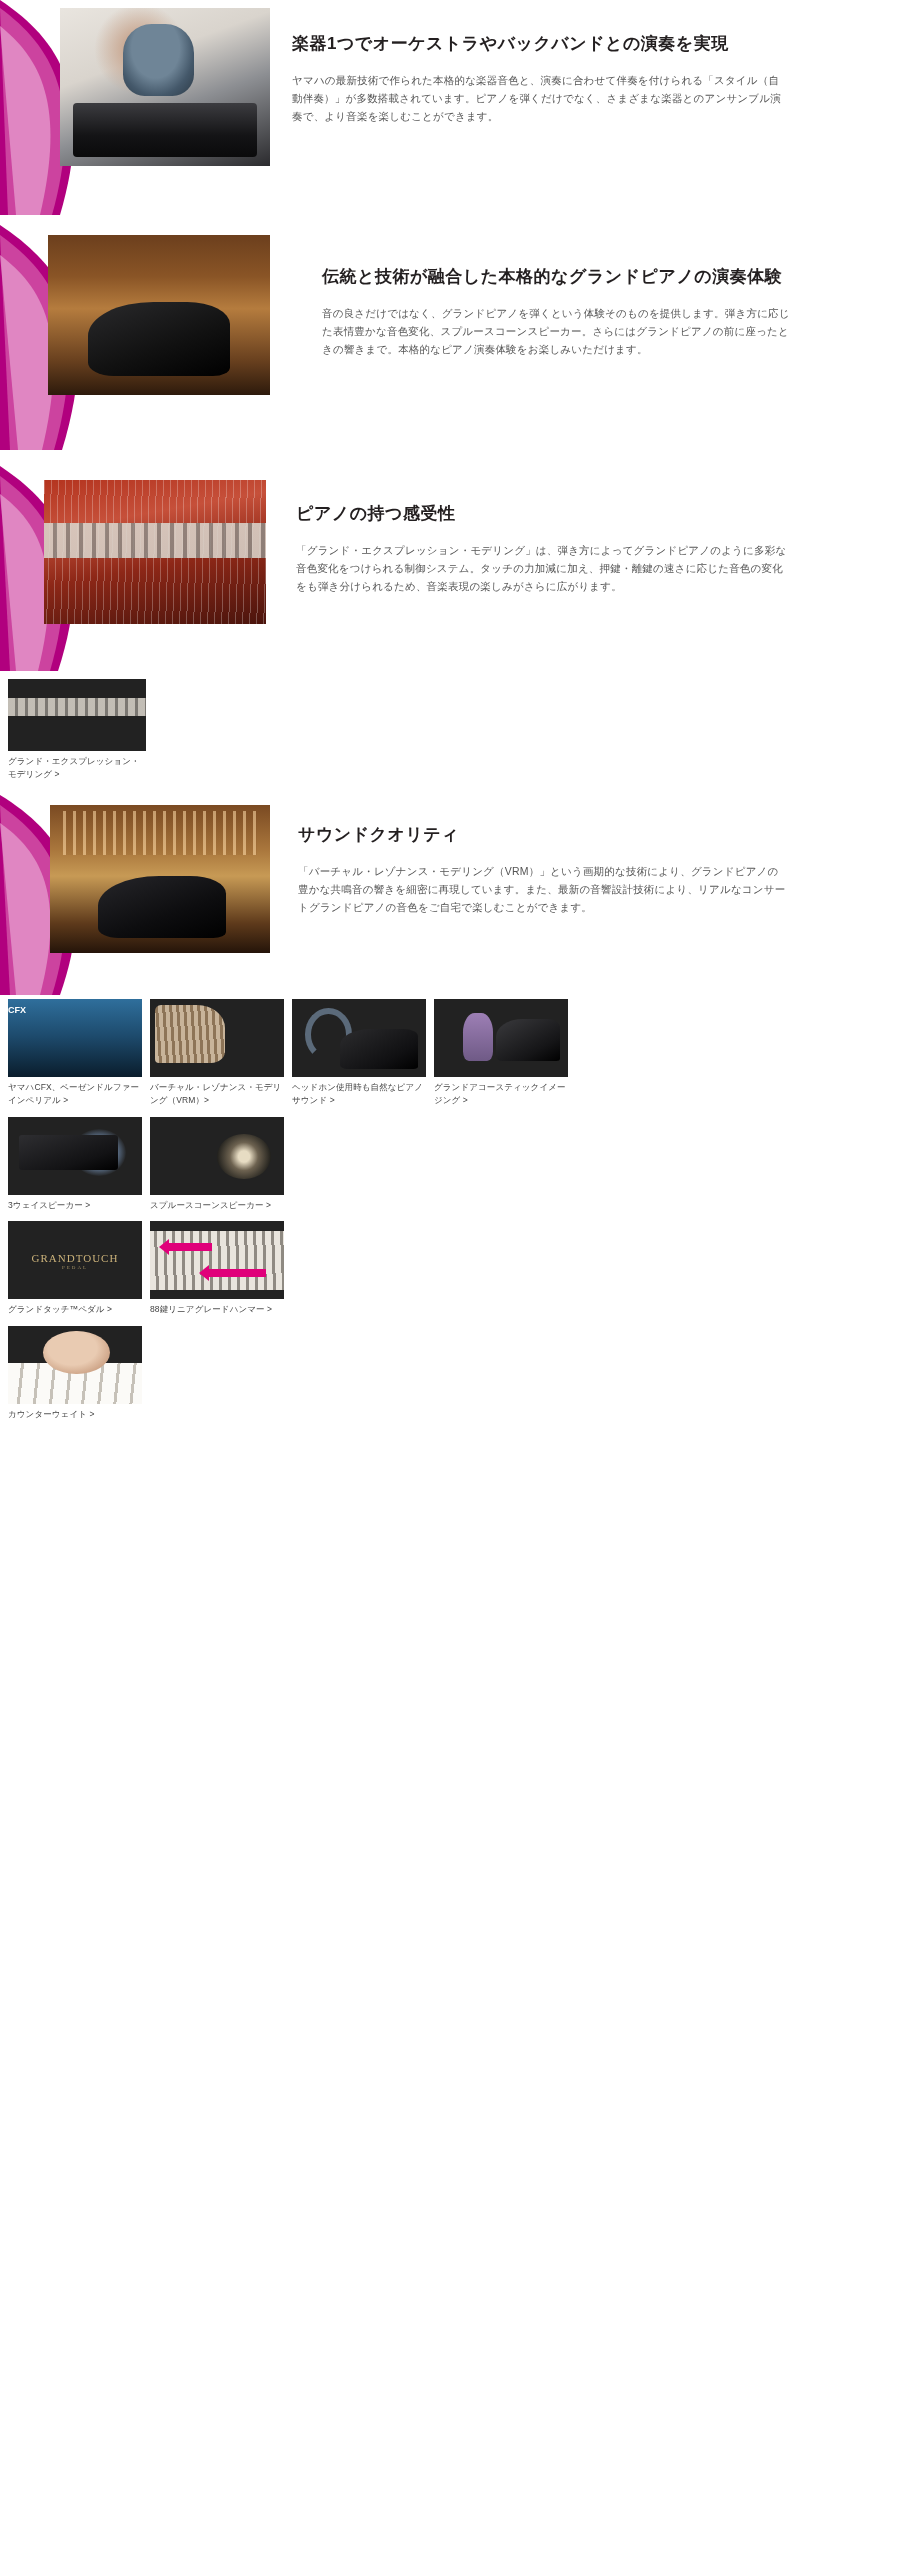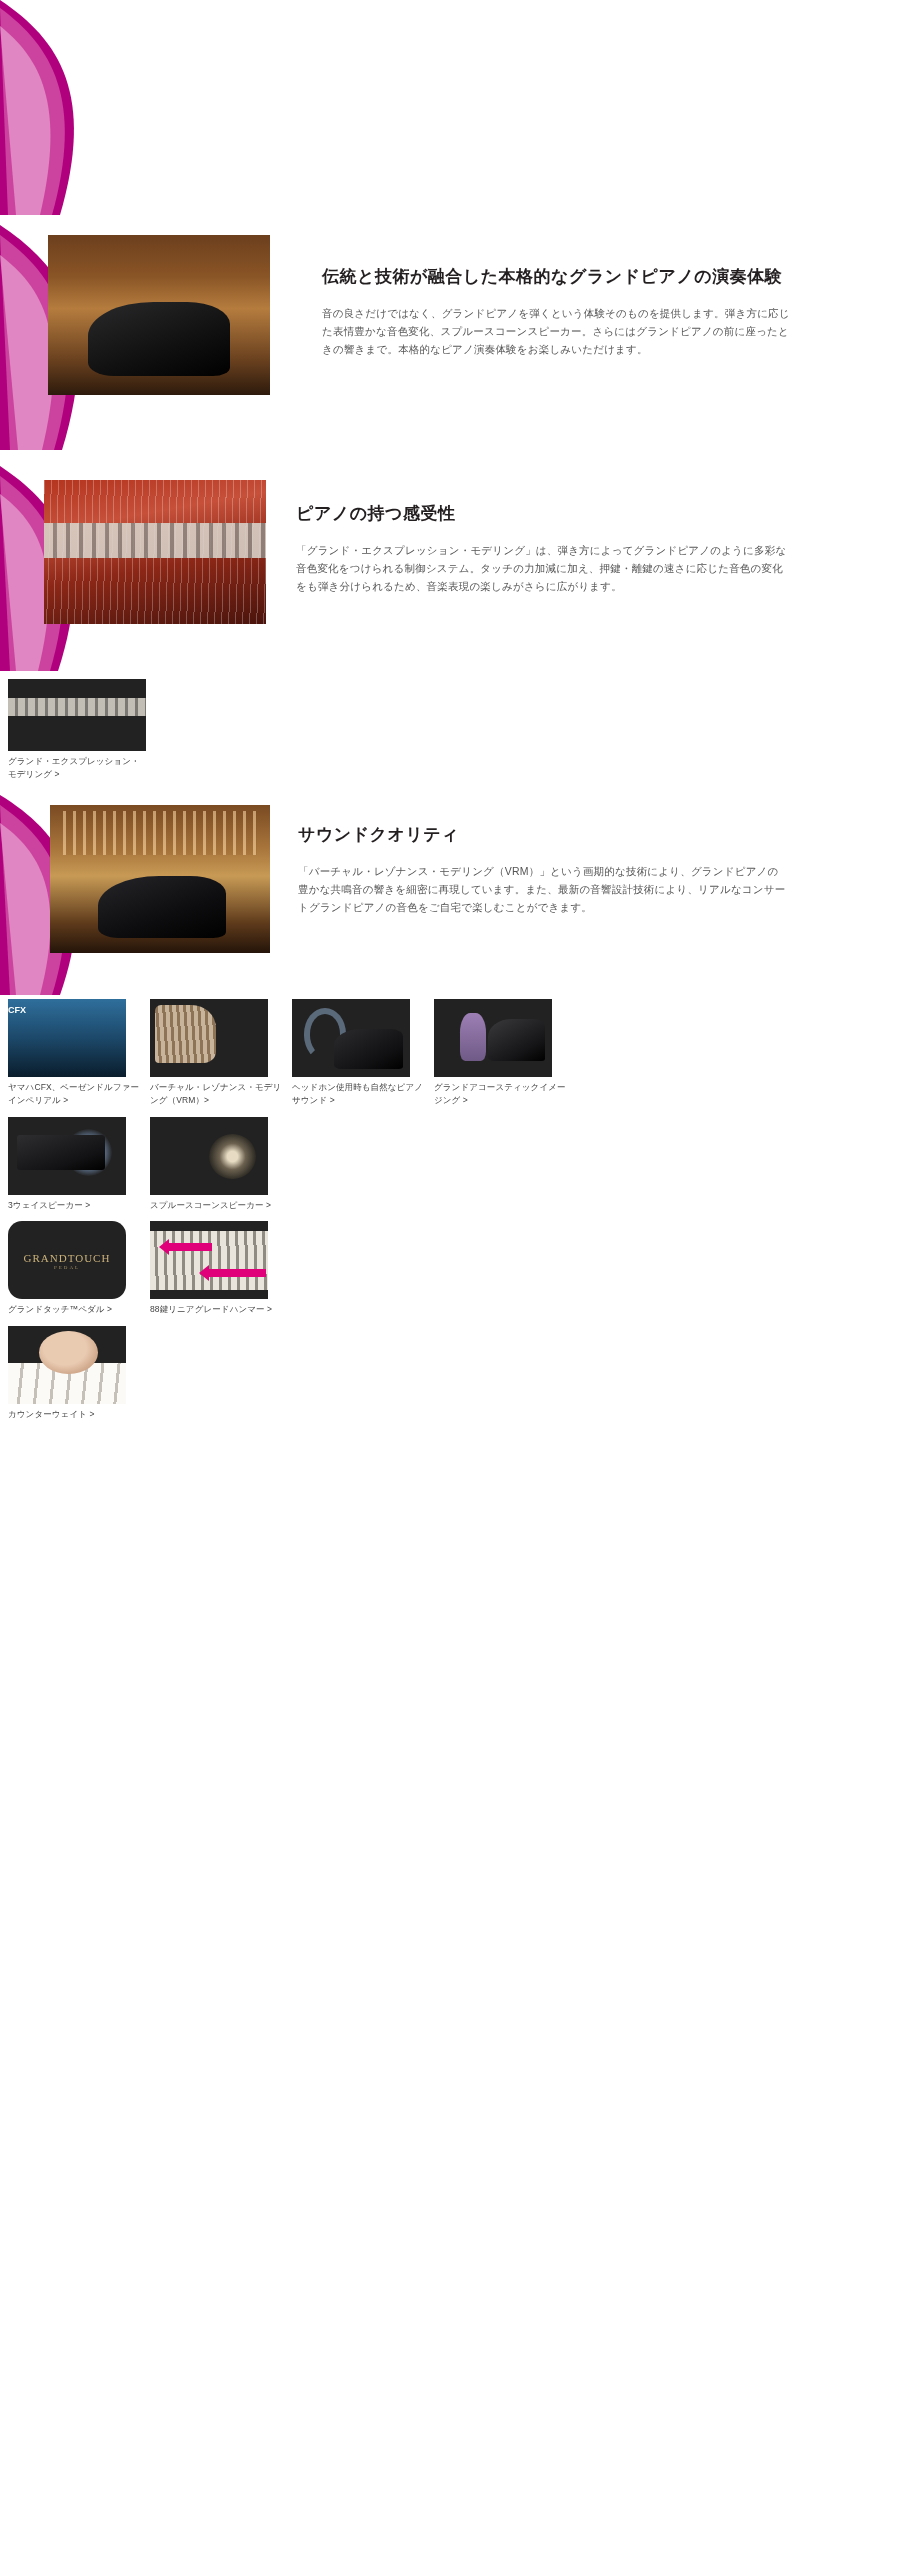--- a/index.html
+++ b/index.html
@@ -91,21 +91,21 @@
   }
   .thumb .thumb-cap {
     font-size: 8.5px;
     line-height: 1.5;
     color: #444;
     margin-top: 4px;
     letter-spacing: 0.1px;
   }
 
   .thumb-wide { width: 134px; }
-  .thumb-wide .thumb-img { width: 118px; height: 78px; }
+  .thumb-wide .thumb-img { width: 134px; height: 78px; }
 
   a.cap-link { color: #444; text-decoration: none; }
 
   
   .ph-player {
     background:
       radial-gradient(circle at 38% 26%, #c9a892 0 8%, rgba(201,168,146,0) 26%),
       linear-gradient(160deg, #e9e5df 0%, #d9d4cd 34%, #8d8f93 60%, #2b2b2e 100%);
   }
   .ph-player:after {
@@ -309,21 +309,20 @@
     position: absolute;
     left: 34%; top: 10%;
     width: 46%; height: 58%;
     background: radial-gradient(ellipse at 42% 42%, #e8c8ae 0 48%, #c69b7c 80%, rgba(198,155,124,0) 100%);
     border-radius: 50%;
     z-index: 2;
   }
 
   .ph-gt-pedal {
     background: linear-gradient(180deg,#1d1d1f 0%, #131315 48%, #2a2a2c 100%);
-    border-radius: 14px;
   }
   .ph-gt-pedal .pedal-wordmark {
     position: absolute;
     left: 50%;
     top: 52%;
     transform: translate(-50%,-50%);
     color: #cbb27a;
     font-size: 11px;
     letter-spacing: 1px;
     font-family: "Liberation Serif", serif;
@@ -434,20 +433,29 @@
 <div class="page">
 
   <section class="feature" style="height:215px;">
     <div class="swoosh" style="width:200px;height:215px;">
       <svg width="200" height="215" viewBox="0 0 200 215">
         <path d="M0,0 C60,40 95,95 60,215 L0,215 Z" fill="#b1007e"></path>
         <path d="M0,8 C52,46 84,100 52,215 L8,215 Z" fill="#d14fa5" opacity="0.85"></path>
         <path d="M0,26 C40,58 66,104 40,215 L16,215 Z" fill="#e79ccd" opacity="0.75"></path>
       </svg>
     </div>
+    <div class="feature-inner">
+      <div class="feature-media" style="margin-left:60px;margin-top:8px;">
+        <div class="photo ph-player" style="width:210px;height:158px;"></div>
+      </div>
+      <div class="feature-text" style="padding-left:22px;padding-right:112px;padding-top:32px;">
+        <h2 class="feature-title">楽器1つでオーケストラやバックバンドとの演奏を実現</h2>
+        <p class="feature-body">ヤマハの最新技術で作られた本格的な楽器音色と、演奏に合わせて伴奏を付けられる「スタイル（自動伴奏）」が多数搭載されています。ピアノを弾くだけでなく、さまざまな楽器とのアンサンブル演奏で、より音楽を楽しむことができます。</p>
+      </div>
+    </div>
   </section>
 
   <section class="feature" style="height:225px;margin-top:10px;">
     <div class="swoosh" style="width:210px;height:225px;">
       <svg width="210" height="225" viewBox="0 0 210 225">
         <path d="M0,0 C66,44 100,100 62,225 L0,225 Z" fill="#b1007e"></path>
         <path d="M0,10 C56,50 88,104 54,225 L10,225 Z" fill="#d14fa5" opacity="0.85"></path>
         <path d="M0,30 C42,62 70,108 42,225 L18,225 Z" fill="#e79ccd" opacity="0.75"></path>
       </svg>
     </div>

